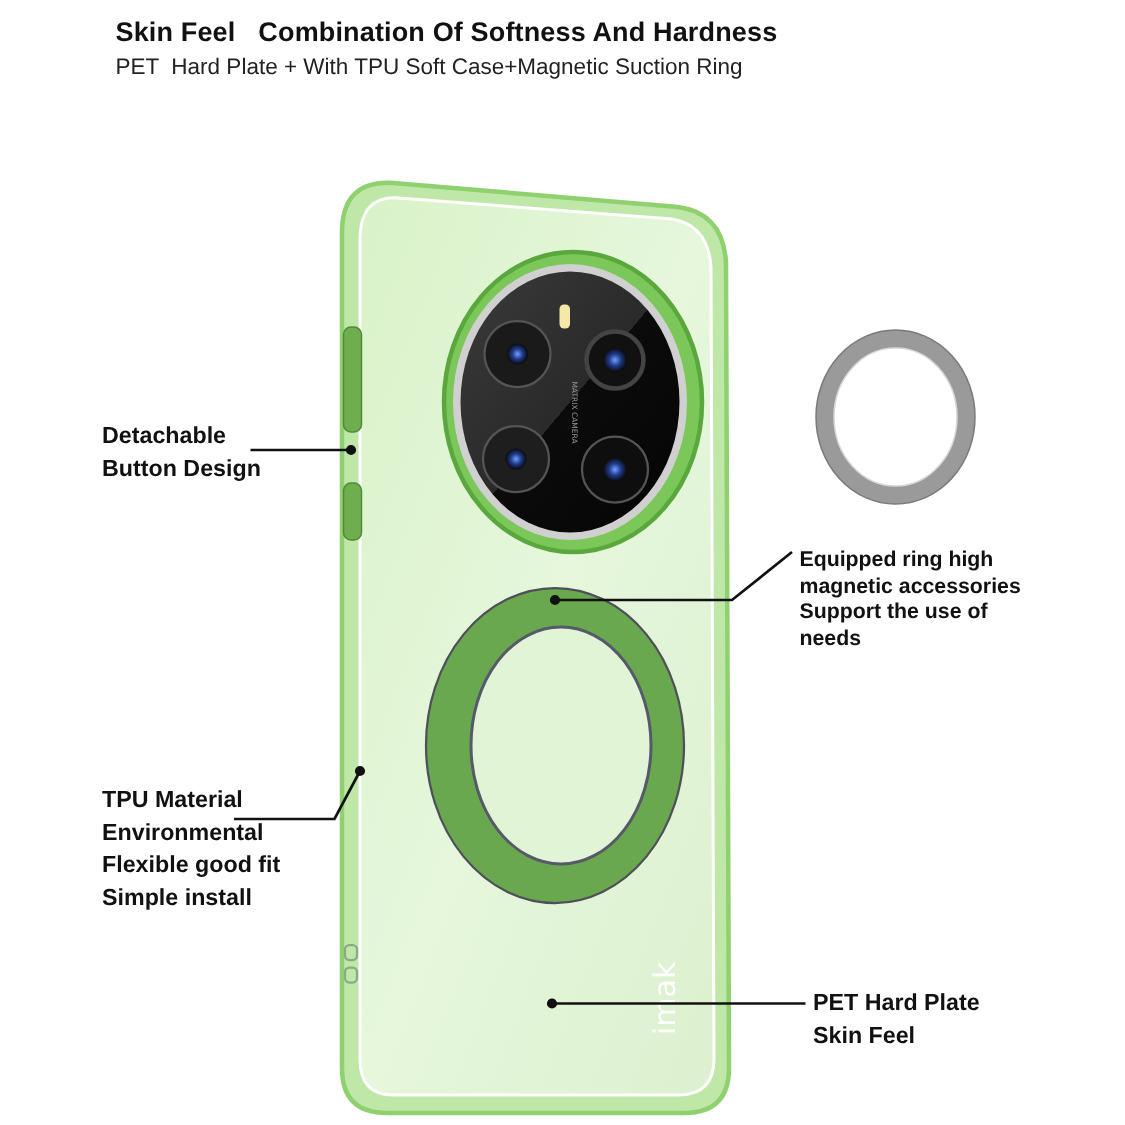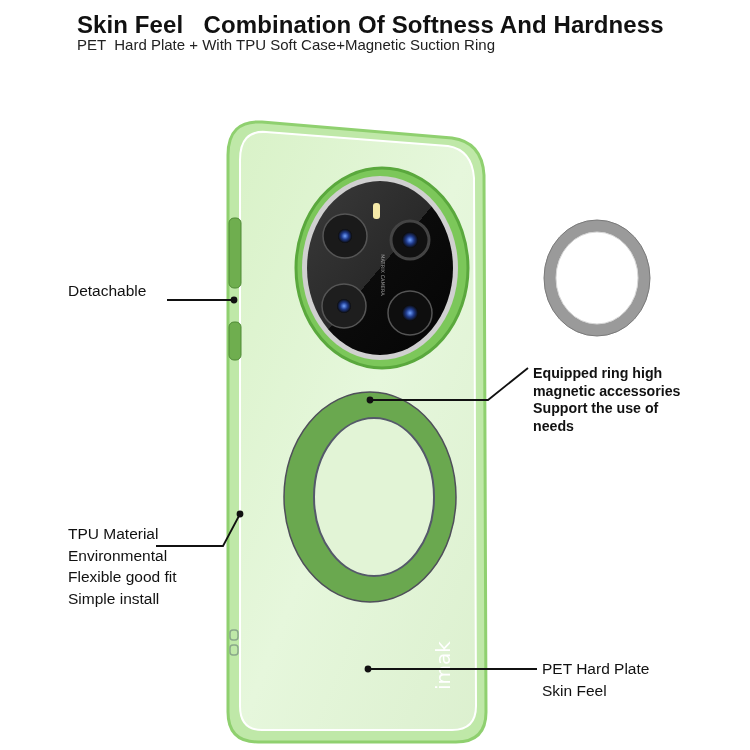--- a/index.html
+++ b/index.html
@@ -1,22 +1,22 @@
 <!DOCTYPE html>
 <html><head>
 <meta charset="utf-8">
 <style>
   html, body { margin:0; padding:0; }
   body { width:750px; height:750px; background:#ffffff; position:relative; overflow:hidden;
          font-family:"Liberation Sans", sans-serif; color:#111; }
-  .title { position:absolute; left:77px; top:11px; font-size:24px; font-weight:bold; letter-spacing:0.1px; white-space:pre; }
+  .title { position:absolute; left:77px; top:11px; font-size:18px; font-weight:bold; letter-spacing:0.1px; white-space:pre; }
   .subtitle { position:absolute; left:77px; top:36px; font-size:15px; color:#222; white-space:pre; }
   .callout { position:absolute; font-size:15.5px; line-height:21.5px; color:#111; }
   .callout.bold { font-weight:bold; font-size:14.2px; line-height:17.5px; }
-  .callout span { display:block; white-space:nowrap; }
+  .callout span { display:block; white-space:nowrap;font-weight:bold; }
   svg.art { position:absolute; left:0; top:0; }
 </style>
 </head>
 <body>
 
 <div class="title">Skin Feel   Combination Of Softness And Hardness</div>
 <div class="subtitle">PET  Hard Plate + With TPU Soft Case+Magnetic Suction Ring</div>
 
 <svg class="art" width="750" height="750" viewBox="0 0 750 750">
   <defs>
@@ -87,20 +87,21 @@
     <circle cx="370" cy="400" r="2.5"></circle>
     <polyline points="156,546 223,546 240,514" fill="none"></polyline>
     <circle cx="240" cy="514" r="2.5"></circle>
     <line x1="368" y1="669" x2="537" y2="669"></line>
     <circle cx="368" cy="669" r="2.5"></circle>
   </g>
 </svg>
 
 <div class="callout" style="left:68px; top:280px;">
   <span>Detachable</span>
+  <span>Button Design</span>
 </div>
 
 <div class="callout bold" style="left:533px; top:365px;">
   <span>Equipped ring high</span>
   <span>magnetic accessories</span>
   <span>Support the use of</span>
   <span>needs</span>
 </div>
 
 <div class="callout" style="left:68px; top:523px;">

